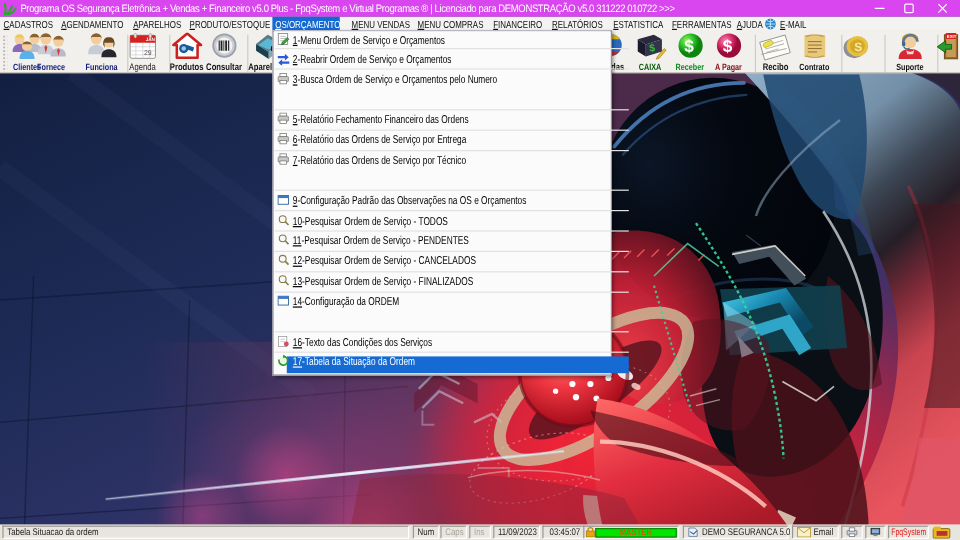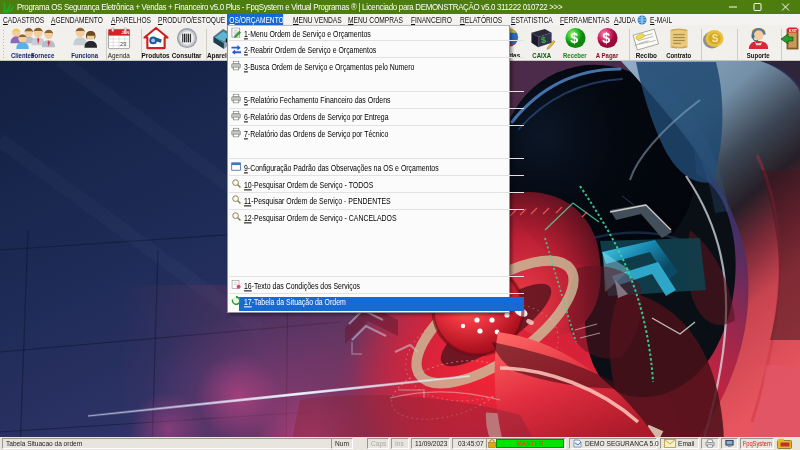--- a/index.html
+++ b/index.html
@@ -1,18 +1,18 @@
 <!DOCTYPE html>
 <html><head><meta charset="utf-8">
 <style>
 *{margin:0;padding:0;box-sizing:border-box}
 html,body{width:800px;height:450px;overflow:hidden;font-family:"Liberation Sans",sans-serif;position:relative;background:#1a2950}
 #bg{position:absolute;left:0;top:0;z-index:0}
 
-#title{position:absolute;left:0;top:0;width:800px;height:14px;background:#4d7c0f;color:#fff;z-index:10;font-size:9px;display:flex;align-items:center}
+#title{position:absolute;left:0;top:0;width:800px;height:14px;background:#d946ef;color:#fff;z-index:10;font-size:9px;display:flex;align-items:center}
 #title .txt{letter-spacing:-0.35px;transform:scaleX(0.88);transform-origin:0 50%;white-space:nowrap}
 #title .ico{margin:1px 3px 0 3px}
 #title .btns{position:absolute;right:0;top:0;height:14px;display:flex;align-items:center;color:#fff}
 
 #menubar{position:absolute;left:0;top:14px;width:800px;height:11px;background:#f4f3f1;z-index:10;font-size:8.5px;color:#111}
 #menubar .mi{position:absolute;top:0;height:11px;display:flex;align-items:center;white-space:nowrap;transform-origin:0 50%;transform:scaleX(0.78)}
 #menubar .mi u{text-decoration:underline}
 #menubar .sel{background:#1569d3;color:#fff;width:71.8px;padding-left:3px;margin-left:-0.5px}
 
 #toolbar{position:absolute;left:0;top:25px;width:800px;height:36px;background:#f2f0ed;border-bottom:1px solid #c9c6c0;z-index:5;display:flex}
@@ -23,21 +23,21 @@
 
 #dd{position:absolute;left:227px;top:25px;width:283px;height:288px;background:#fbfbfb;border:1px solid #90909a;border-top-color:#b8b8c0;z-index:20;box-shadow:2px 2px 3px rgba(0,0,0,0.4)}
 .ddi{position:absolute;left:1px;width:295px;font-size:9.5px;color:#000;white-space:nowrap}
 .ddi .ic{position:absolute;left:2px;top:50%;transform:translateY(-50%);width:11px;height:11px}
 .ddi .tx{position:absolute;left:15px;top:50%;transform:translateY(-42%) scaleX(0.73);transform-origin:0 50%}
 .ddi .sep{position:absolute;left:0;right:0;top:0;height:1px;background:#e2e2e2}
 .ddi.sel .hl{position:absolute;left:10px;right:0px;top:3.5px;bottom:-1px;background:#156ad4}
 .ddi.sel .tx{color:#fff;z-index:2}
 
 #status{position:absolute;left:0;top:437px;width:800px;height:13px;background:#e8e5de;z-index:30;font-size:8px;color:#222}
-.sp{position:absolute;top:1px;height:11px;border:1px solid;border-color:#9a978f #fff #fff #9a978f;background:#e8e5de;display:flex;align-items:center;padding:0 3px;white-space:nowrap}
+.sp{position:absolute;top:1px;height:11px;border:1px solid;border-color:#9a978f #fff #fff #9a978f;background:#e8e5de;display:flex;align-items:flex-end;padding:0 3px;white-space:nowrap}
 .st{transform:scaleX(0.82);transform-origin:0 50%;display:inline-block}
 </style></head>
 <body>
 <svg id="bg" width="800" height="450" viewBox="0 0 800 450">
 <defs>
 <linearGradient id="wall" x1="0" y1="0" x2="0.85" y2="1">
   <stop offset="0" stop-color="#101c3c"></stop>
         <stop offset="0.4" stop-color="#1e2b56"></stop>
         <stop offset="0.62" stop-color="#2d3266"></stop>
         <stop offset="0.82" stop-color="#4c2e66"></stop>
@@ -505,20 +505,36 @@
       <span class="tx"><u>11</u>-Pesquisar Ordem de Serviço - PENDENTES</span>
     </div>
 <div class="ddi" style="top:182.80px;height:16.85px">
       <div class="sep"></div>
       <svg class="ic" viewBox="0 0 12 12">
         <circle cx="5" cy="4.5" r="3.1" fill="#f4f8ff" stroke="#8a7a40" stroke-width="1"></circle>
         <line x1="7.4" y1="6.9" x2="10.3" y2="9.8" stroke="#8a7a40" stroke-width="1.5"></line>
       </svg>
       <span class="tx"><u>12</u>-Pesquisar Ordem de Serviço - CANCELADOS</span>
     </div>
+<div class="ddi" style="top:199.65px;height:16.85px">
+      <div class="sep"></div>
+      <svg class="ic" viewBox="0 0 12 12">
+        <circle cx="5" cy="4.5" r="3.1" fill="#f4f8ff" stroke="#8a7a40" stroke-width="1"></circle>
+        <line x1="7.4" y1="6.9" x2="10.3" y2="9.8" stroke="#8a7a40" stroke-width="1.5"></line>
+      </svg>
+      <span class="tx"><u>13</u>-Pesquisar Ordem de Serviço - FINALIZADOS</span>
+    </div>
+<div class="ddi" style="top:216.50px;height:16.85px">
+      <div class="sep"></div>
+      <svg class="ic" viewBox="0 0 12 12">
+        <rect x="0.8" y="1.5" width="9.4" height="8" fill="#fff" stroke="#2a5a9a" stroke-width="0.8"></rect>
+        <rect x="0.8" y="1.5" width="9.4" height="2.4" fill="#3a78c8"></rect>
+      </svg>
+      <span class="tx"><u>14</u>-Configuração da ORDEM</span>
+    </div>
 <div class="ddi" style="top:250.20px;height:16.85px">
       <div class="sep"></div>
       <svg class="ic" viewBox="0 0 12 12">
         <rect x="1.2" y="1" width="7.5" height="9" fill="#fff" stroke="#999" stroke-width="0.7"></rect>
         <path d="M3,3.5h4M3,5.5h4" stroke="#bbb" stroke-width="0.7"></path>
         <circle cx="8.3" cy="7.8" r="2.2" fill="#d84a6a"></circle>
       </svg>
       <span class="tx"><u>16</u>-Texto das Condições dos Serviços</span>
     </div>
 <div class="ddi sel" style="top:267.05px;height:16.85px">
@@ -529,21 +545,21 @@
         <path d="M5.5,1.6 a4,4 0 1 1 -3.8,2.8" stroke="#2a9a2a" stroke-width="1.5" fill="none"></path>
         <path d="M5.5,0 l2.4,1.7 -2.4,1.7z" fill="#2a9a2a"></path>
       </svg>
       <span class="tx"><u>17</u>-Tabela da Situação da Ordem</span>
     </div>
 </div>
 <div id="status">
   <div class="sp" style="left:2px;width:339px">
       <span class="st">Tabela Situacao da ordem</span>
     </div>
-  <div class="sp" style="left:331px;width:22px;text-align:center">
+  <div class="sp" style="left:344px;width:22px;text-align:center">
       <span class="st" style="margin:0 auto">Num</span>
     </div>
   <div class="sp" style="left:367px;width:22px">
       <span class="st" style="margin:0 auto;color:#aaa79f">Caps</span>
     </div>
   <div class="sp" style="left:391px;width:18px">
       <span class="st" style="margin:0 auto;color:#aaa79f">Ins</span>
     </div>
   <div class="sp" style="left:411px;width:39px">
       <span class="st" style="margin:0 auto">11/09/2023</span>

